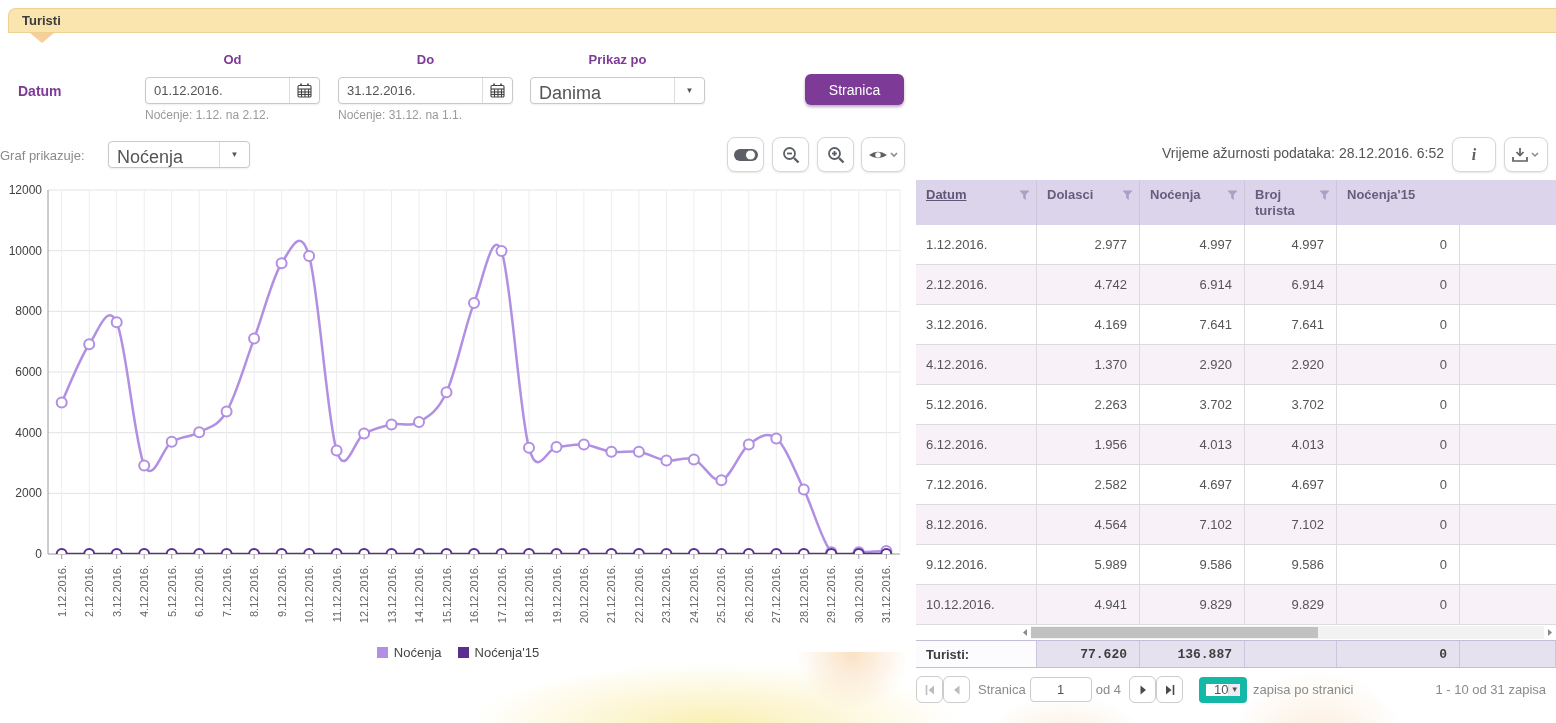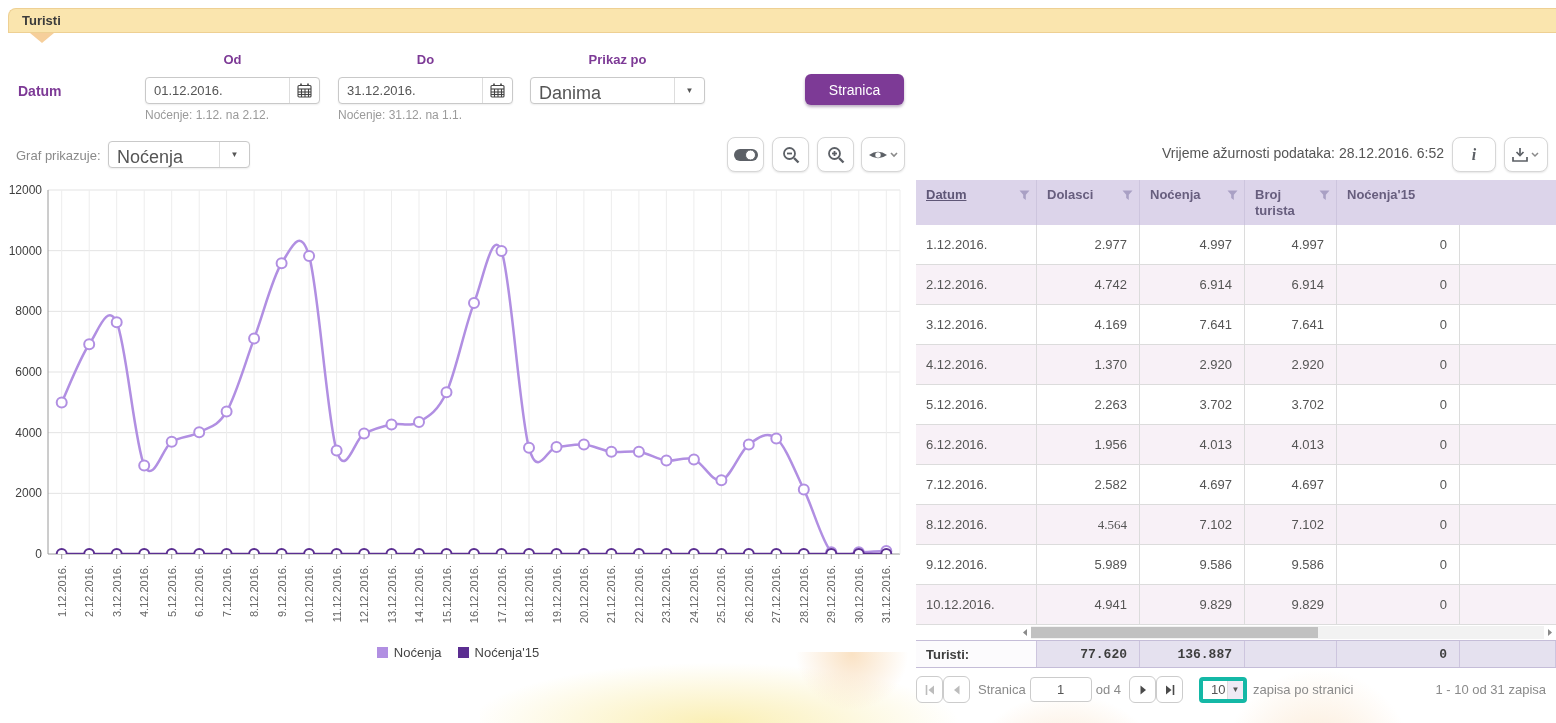--- a/index.html
+++ b/index.html
@@ -34,21 +34,21 @@
   .input-box input.val { flex:1; min-width:0; border:none; outline:none; background:transparent; padding:0 8px; font-size:13px; color:#555; font-family:inherit; }
   .input-box .valtext { flex:1; padding:5px 8px; font-size:18px; color:#555; white-space:nowrap; overflow:hidden; }
   .input-box .ibtn { width:30px; border-left:1px solid #ddd; display:flex; align-items:center; justify-content:center; cursor:pointer; }
   .input-box .arrow { font-size:8px; color:#555; }
   .hint { position:absolute; top:108px; font-size:12px; color:#9a9a9a; z-index:1; }
   .dohvati { position:absolute; left:805px; top:74px; width:99px; height:31px; z-index:1;
     background:#7d3a96; color:#fff; border:none; border-radius:6px; font-size:14px; font-family:inherit;
     box-shadow:0 2px 3px rgba(60,20,80,0.35); cursor:pointer; }
 
   
-  .graf-label { position:absolute; left:16px; top:148px; font-size:13px; color:#8a8a8a; z-index:1; }
+  .graf-label { position:absolute; left:0; top:148px; font-size:13px; color:#8a8a8a; z-index:1; }
   .graf-select { top:141px; left:108px; width:142px; }
   .tool { position:absolute; top:137px; width:37px; height:35px; z-index:1; background:#fff; border:1px solid #d7d7d7;
     border-radius:8px; box-shadow:0 1px 2px rgba(0,0,0,0.1); display:flex; align-items:center; justify-content:center; cursor:pointer; }
   .updated { position:absolute; left:1100px; top:145px; width:344px; text-align:right; font-size:14px; color:#555; z-index:1; }
   .info-label { font-family:"Liberation Serif", serif; font-style:italic; font-weight:bold; font-size:16px; color:#5c6066; }
 
   
   .chart { position:absolute; left:8px; top:182px; width:900px; height:460px; z-index:1; }
   .legend { position:absolute; left:8px; top:645px; width:900px; display:flex; justify-content:center; gap:16px; z-index:1; }
   .lg-item { display:flex; align-items:center; gap:6px; font-size:13px; color:#444; }
@@ -76,21 +76,21 @@
   .totcell { display:flex; align-items:center; background:#e5e1ef; border-right:1px solid #cdc5de; }
   .totcell.label { background:#fcfbfd; padding-left:10px; }
   .totcell.num { justify-content:flex-end; padding-right:12px;font-family:Liberation Mono, monospace; }
 
   
   .pager { display:flex; align-items:center; margin-top:8px; color:#8a8a8a; font-size:13px; }
   .pbtn { width:27px; height:27px; background:#fff; border:1px solid #ccc; border-radius:6px; display:flex;
     align-items:center; justify-content:center; cursor:pointer; padding:0; }
   .pinput { width:62px; height:25px; border:1px solid #ccc; border-radius:4px; text-align:center; font-size:13px;
     color:#555; font-family:inherit; outline:none; margin:0 4px; }
-  .psel { display:flex; align-items:stretch; width:48px; height:26px; border:4px solid #14b8a6; border-radius:4px;
+  .psel { display:flex; align-items:stretch; width:48px; height:26px; border:7px solid #14b8a6; border-radius:4px;
     background:#fff; margin:0 6px 0 16px; cursor:pointer; }
   .psel .v { flex:1; display:flex; align-items:center; padding-left:8px; color:#555; }
   .psel .arrow { width:16px; display:flex; align-items:center; justify-content:center; font-size:8px; color:#555;
     background:#efeaf5; border-left:1px solid #ddd; border-radius:0 3px 3px 0; }
   .flex1 { flex:1; }
   .range { padding-right:10px; }
 </style>
 </head>
 <body>
 
@@ -478,21 +478,21 @@
       <div class="trow">
         <div class="tcell date" style="width: 121px;">7.12.2016.</div>
         <div class="tcell num" style="width: 103px;">2.582</div>
         <div class="tcell num" style="width: 105px;">4.697</div>
         <div class="tcell num" style="width: 92px;">4.697</div>
         <div class="tcell num" style="width: 123px;">0</div>
         <div class="tcell num" style="width: 96px;"></div>
       </div>
       <div class="trow alt">
         <div class="tcell date" style="width: 121px;">8.12.2016.</div>
-        <div class="tcell num" style="width: 103px; font-family: Liberation Serif, serif;">4.564</div>
+        <div class="tcell num" style="width: 103px;">4.564</div>
         <div class="tcell num" style="width: 105px;">7.102</div>
         <div class="tcell num" style="width: 92px;">7.102</div>
         <div class="tcell num" style="width: 123px;">0</div>
         <div class="tcell num" style="width: 96px;"></div>
       </div>
       <div class="trow">
         <div class="tcell date" style="width: 121px;">9.12.2016.</div>
         <div class="tcell num" style="width: 103px;">5.989</div>
         <div class="tcell num" style="width: 105px;">9.586</div>
         <div class="tcell num" style="width: 92px;">9.586</div>

